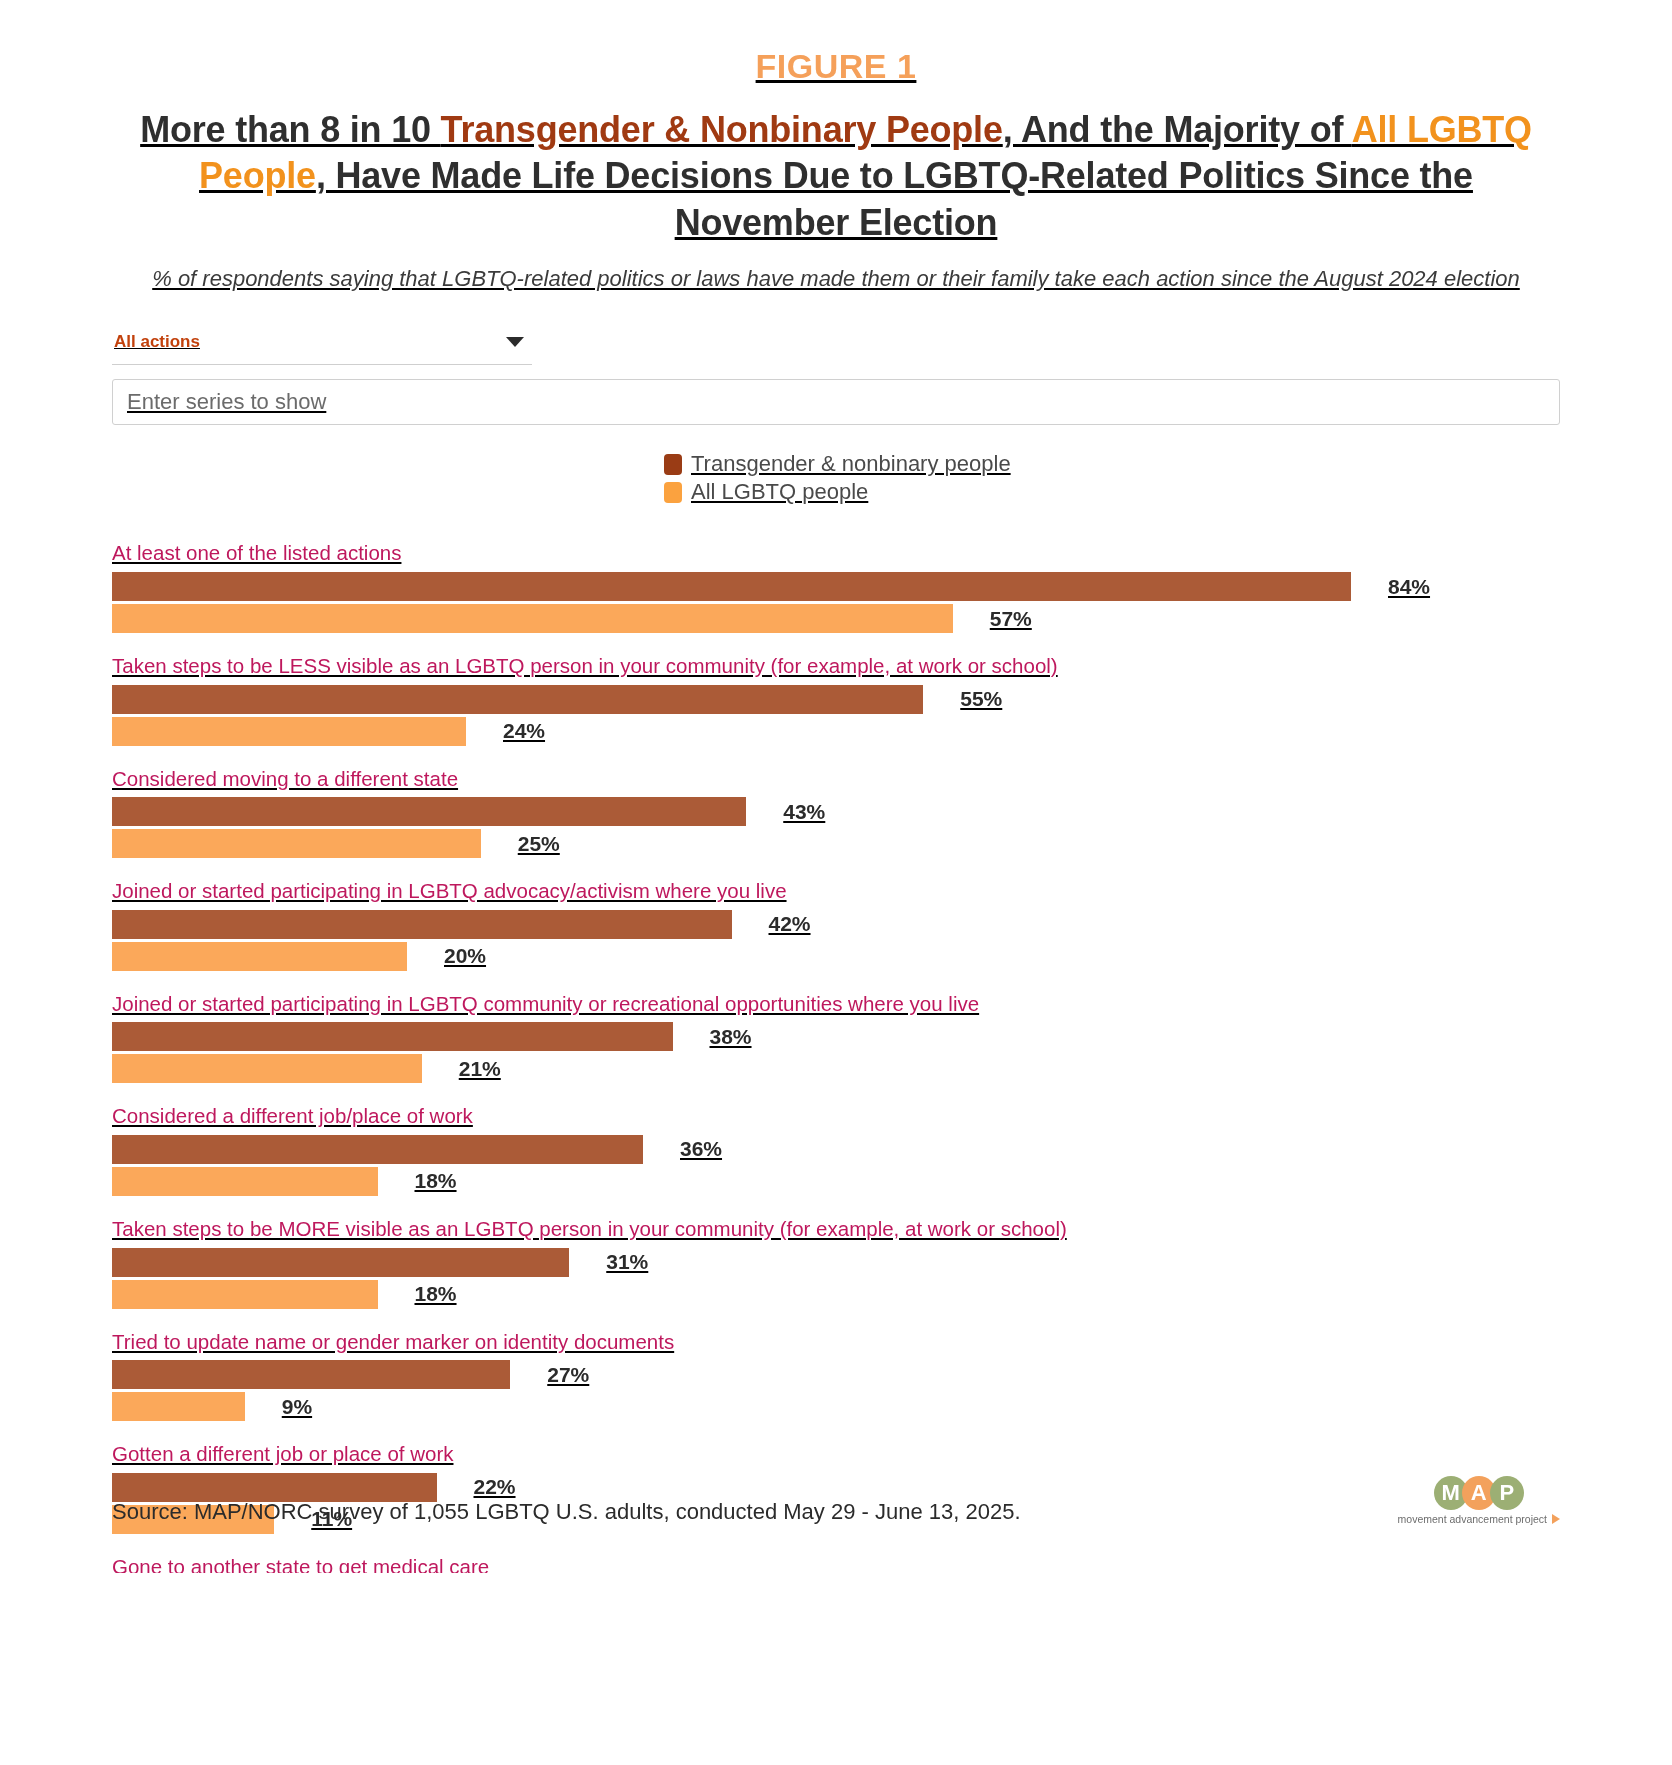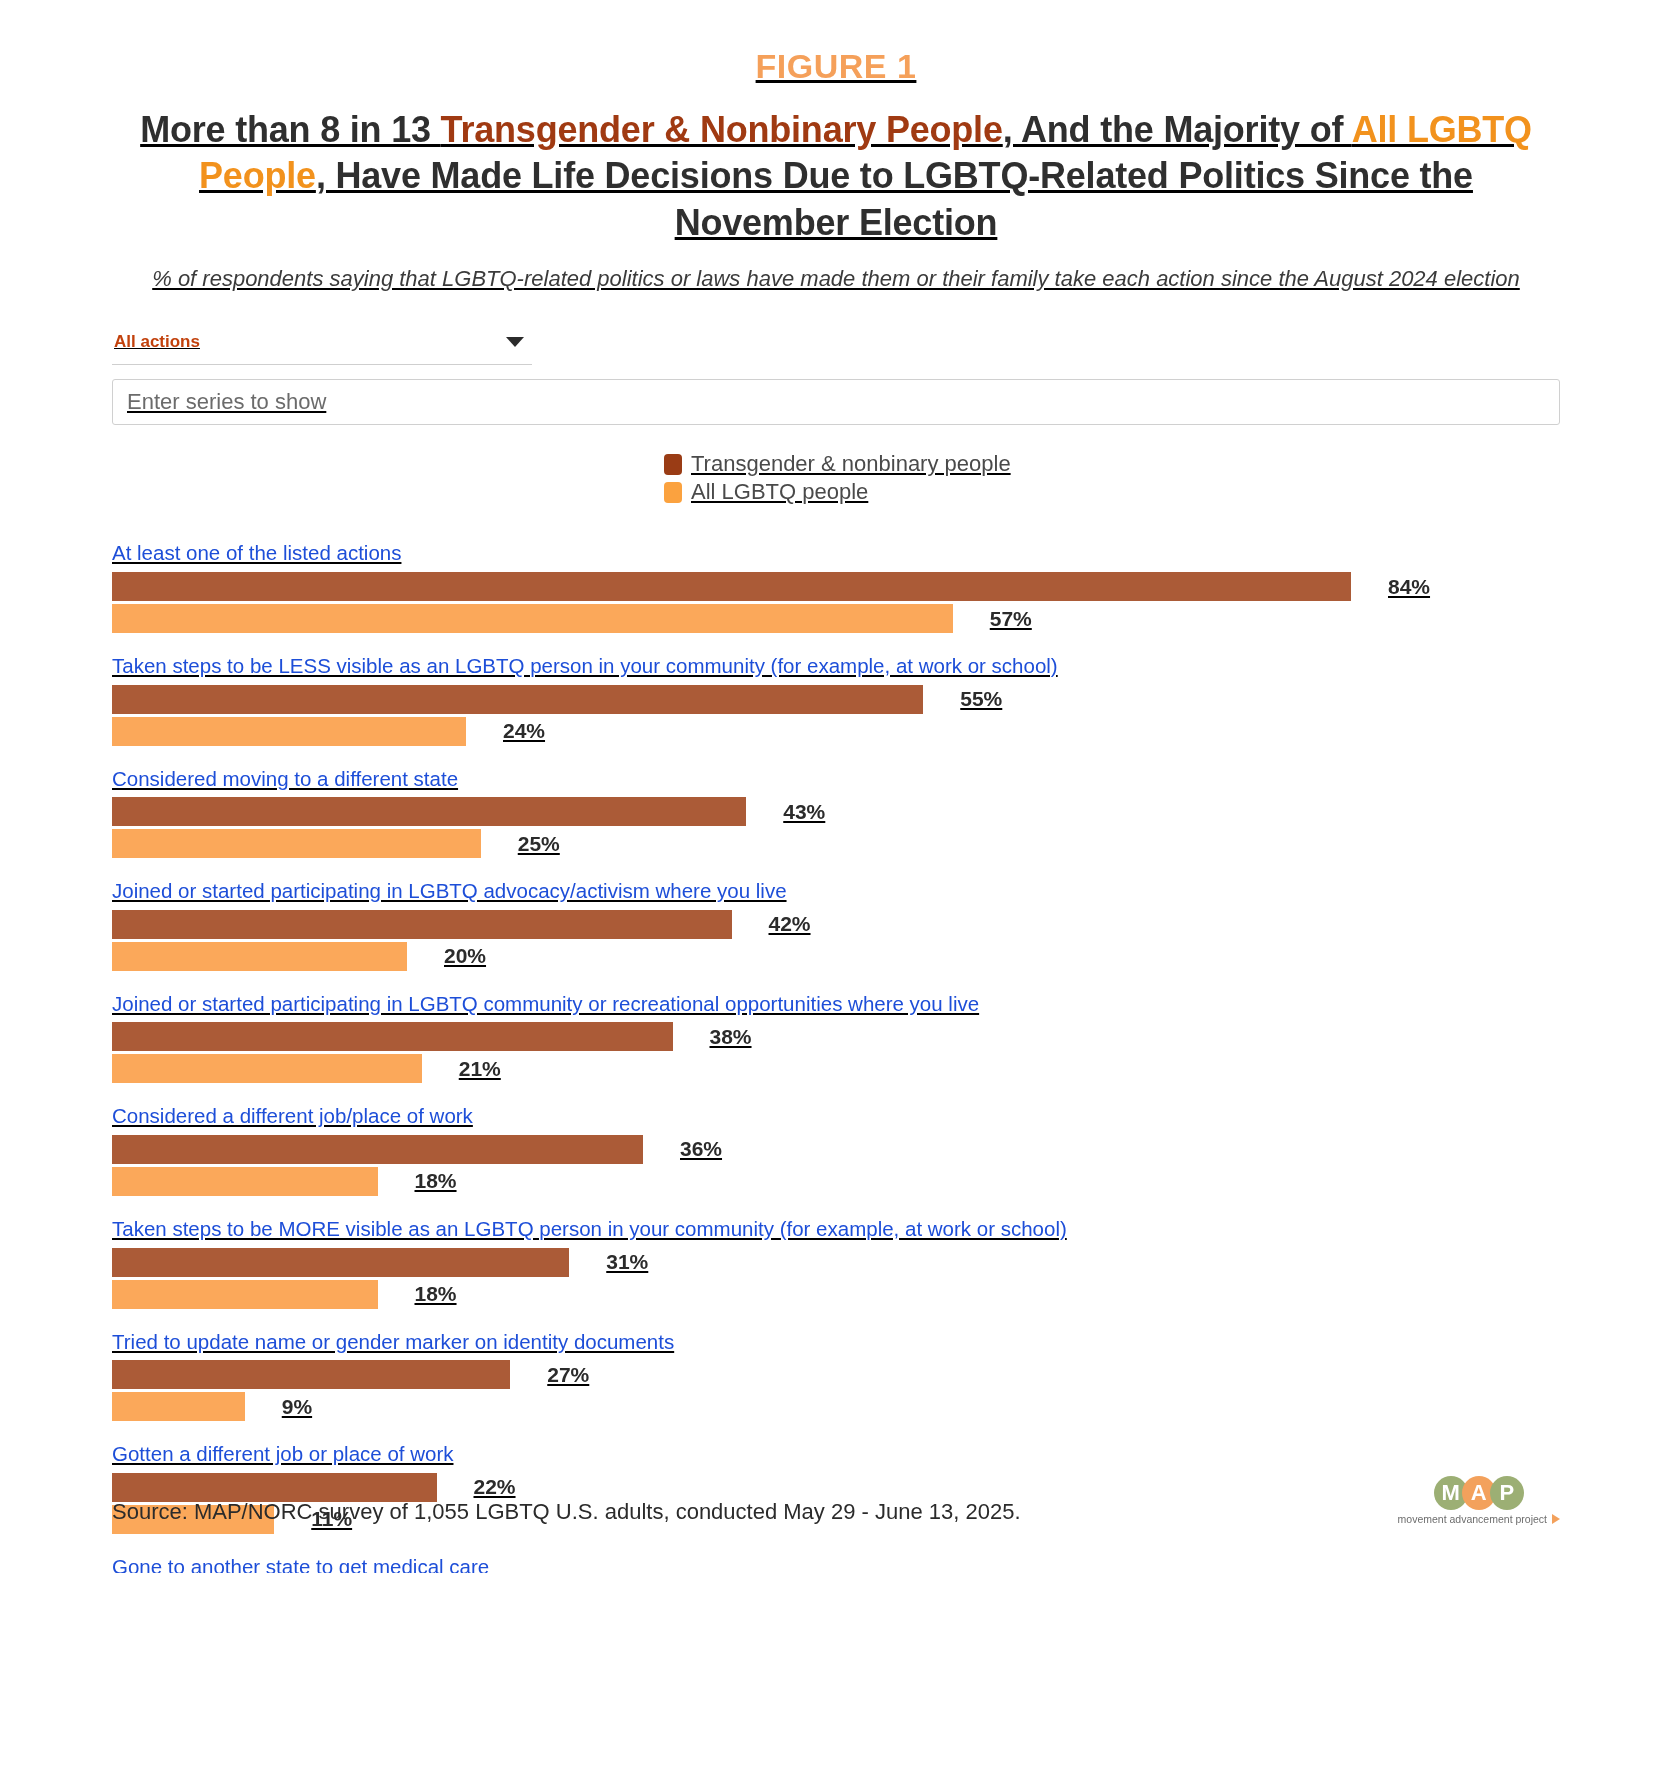--- a/index.html
+++ b/index.html
@@ -122,21 +122,21 @@
 
   
   .chart-area {
     margin-top: 34px;
     padding: 0 112px 0 112px;
     position: relative;
   }
   .bar-group { margin-bottom: 21px; }
   .cat-label {
     font-size: 20.5px;
-    color: #1d4ed8;
+    color: #be185d;
     margin-bottom: 6px;
     white-space: nowrap;
     line-height: 1.2;
   }
   .bar-row {
     display: flex;
     align-items: center;
     height: 29px;
     margin-bottom: 3px;
     gap: 30px;
@@ -205,21 +205,21 @@
   }
 </style>
 </head>
 <body>
 
 <div class="page">
 
   <div class="figure-label">FIGURE 1</div>
 
   <div class="chart-title">
-    <span>More than 8 in 13 </span><span class="t-brown">Transgender &amp; Nonbinary People</span><span>, And the Majority of </span><span class="t-orange">All LGBTQ People</span><span>, Have Made Life Decisions Due to LGBTQ-Related Politics Since the November Election</span>
+    <span>More than 8 in 10 </span><span class="t-brown">Transgender &amp; Nonbinary People</span><span>, And the Majority of </span><span class="t-orange">All LGBTQ People</span><span>, Have Made Life Decisions Due to LGBTQ-Related Politics Since the November Election</span>
   </div>
 
   <div class="chart-subtitle">% of respondents saying that LGBTQ-related politics or laws have made them or their family take each action since the August 2024 election</div>
 
   <div class="controls">
     <div class="dropdown">
       <span class="dropdown-label">All actions</span>
       <span class="caret"></span>
     </div>
     <div class="series-input">

